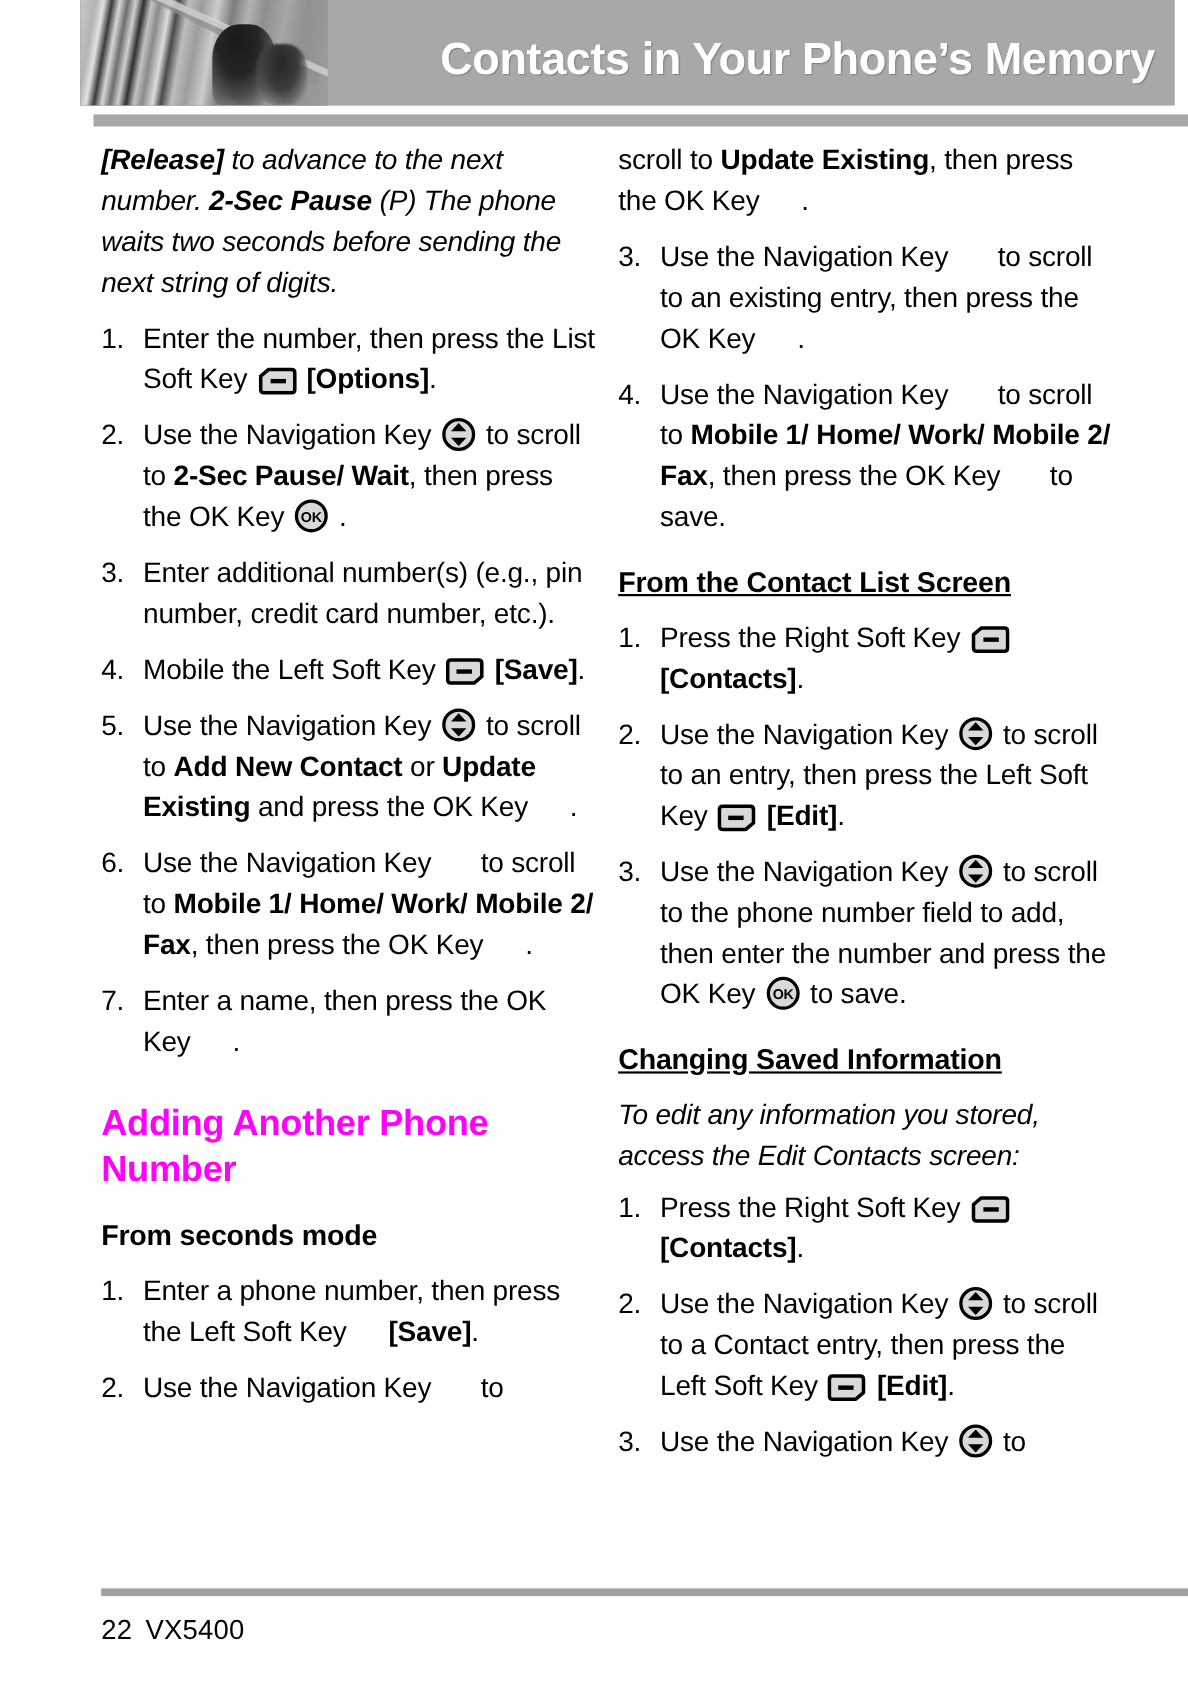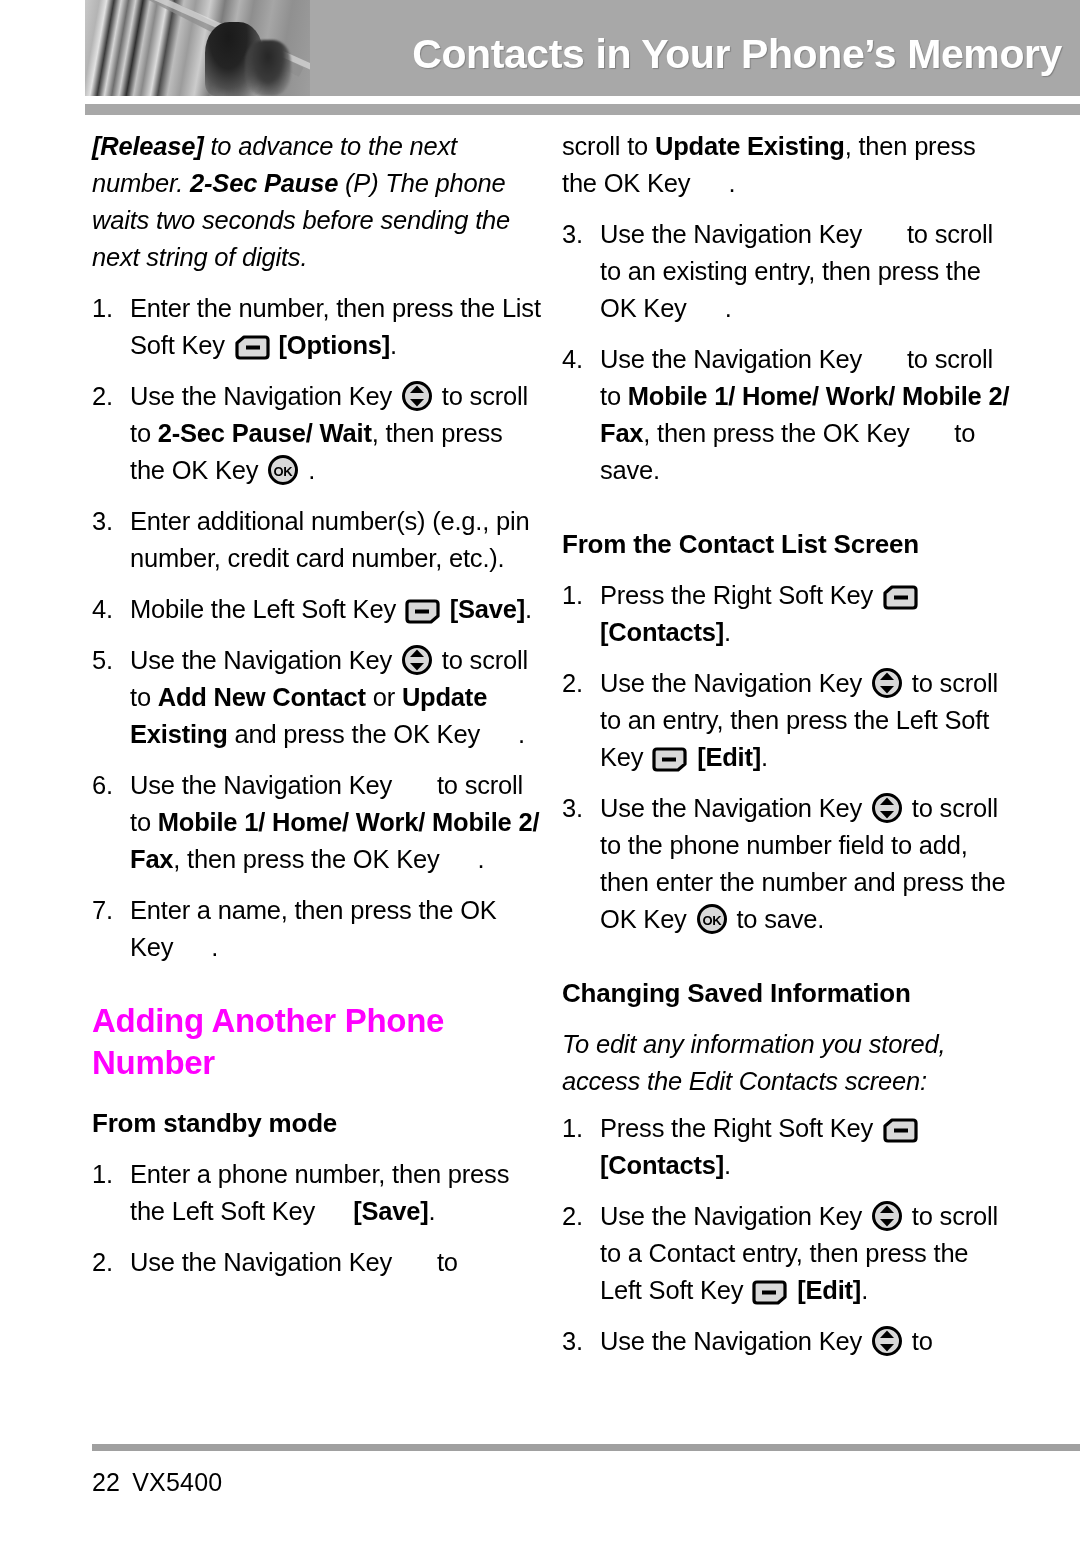--- a/index.html
+++ b/index.html
@@ -13,21 +13,21 @@
     height: 1552px;
     position: relative;
     font-family: "Liberation Sans", sans-serif;
     color: #000000;
     overflow: hidden;
   }
 
   
   .header {
     position: absolute;
-    left: 85px;
+    left: 73px;
     top: 0;
     width: 995px;
     height: 108px;
   }
   .header-bg {
     position: absolute;
     left: 0; top: 0;
     width: 995px; height: 96px;
     background: #a8a8a8;
   }
@@ -162,21 +162,21 @@
     margin: 34px 0 22px 0;
     letter-spacing: -0.3px;
   }
   .h-sub {
     font-size: 26px;
     line-height: 34px;
     font-weight: bold;
     margin: 0 0 16px 0;
     letter-spacing: -0.2px;
   }
-  .h-sub.spaced { margin-top: 38px; }
+  .h-sub.spaced { margin-top: 23px; text-decoration: underline; }
 
   
   .ic {
     display: inline-block;
     vertical-align: -7px;
     margin: 0 2px;
   }
   .ic svg { display: block; }
   .ic-gap {
     display: inline-block;
@@ -266,21 +266,21 @@
     <div class="step">
       <span class="step-num">6.</span><span>Use the Navigation Key</span><span class="ic-gap"></span><span> to scroll to </span><b>Mobile 1/ Home/ Work/ Mobile 2/ Fax</b><span>, then press the OK Key</span><span class="ic-gap"></span><span>.</span>
     </div>
 
     <div class="step">
       <span class="step-num">7.</span><span>Enter a name, then press the OK Key</span><span class="ic-gap"></span><span>.</span>
     </div>
 
     <h2 class="h-pink">Adding Another Phone Number</h2>
 
-    <h3 class="h-sub">From standby mode</h3>
+    <h3 class="h-sub">From seconds mode</h3>
 
     <div class="step">
       <span class="step-num">1.</span><span>Enter a phone number, then press the Left Soft Key</span><span class="ic-gap"></span><b>[Save]</b><span>.</span>
     </div>
 
     <div class="step">
       <span class="step-num">2.</span><span>Use the Navigation Key</span><span class="ic-gap"></span><span> to</span>
     </div>
 
   </div>

